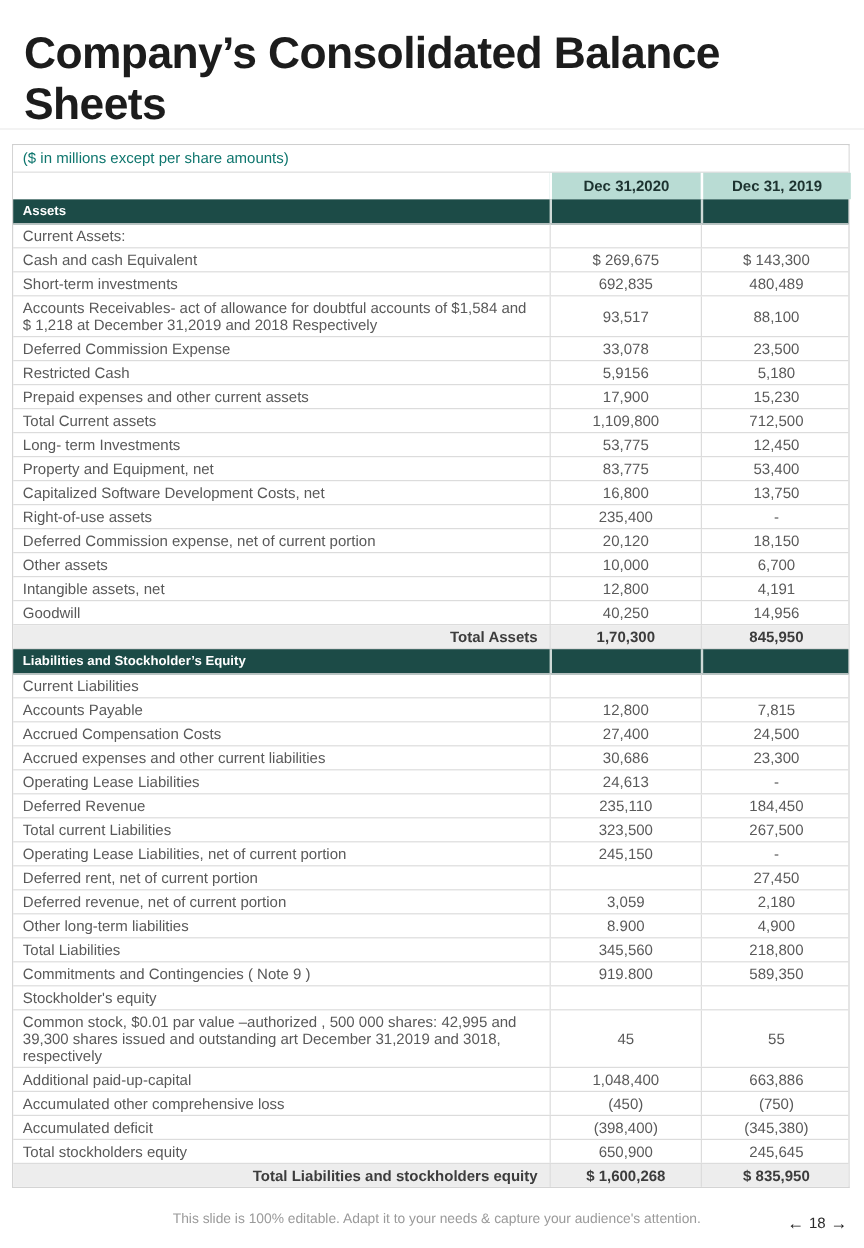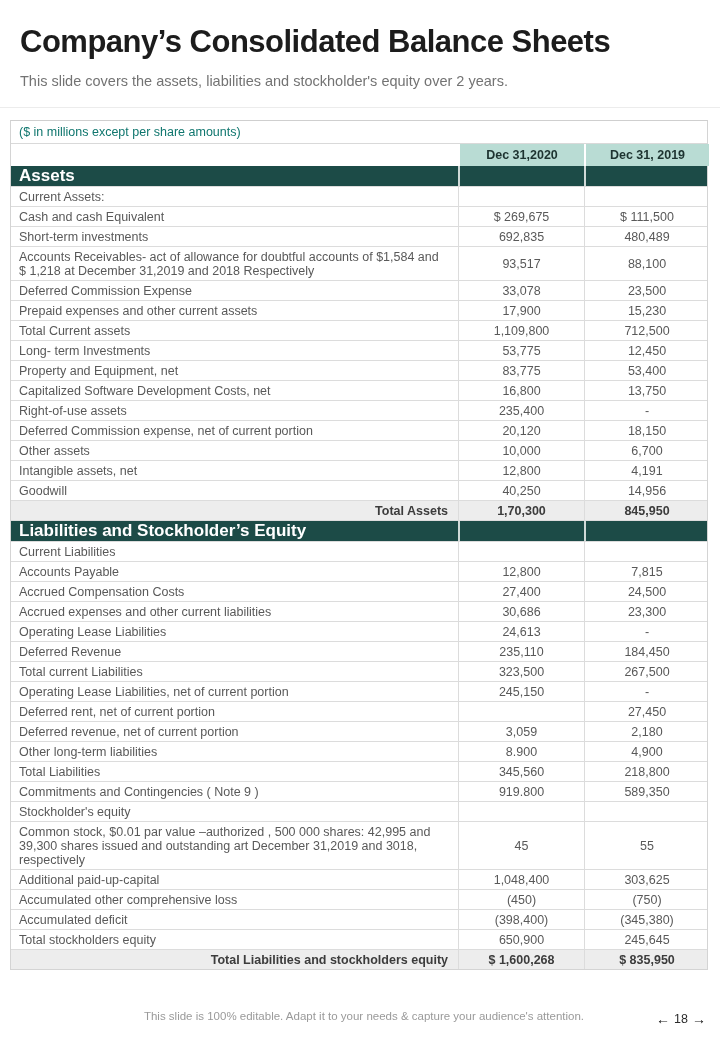--- a/index.html
+++ b/index.html
@@ -2,21 +2,21 @@
 <html><head>
 <meta charset="utf-8">
 <style>
   * { margin:0; padding:0; box-sizing:border-box; }
   html,body { width:720px; height:1040px; background:#ffffff;
     font-family:"Liberation Sans", sans-serif; position:relative; overflow:hidden; }
 
   .page { width:720px; height:1040px; position:relative; background:#fff; }
 
   .header { padding:24px 22px 0 20px; }
-  .title { font-size:31px; font-weight:bold; color:#1c1c1c; letter-spacing:-0.5px; }
+  .title { font-size:37px; font-weight:bold; color:#1c1c1c; letter-spacing:-0.5px; }
   .subtitle { margin-top:13px; font-size:14.5px; color:#737373; }
   .header-rule { position:absolute; left:0; top:107px; width:720px; height:1px; background:#ececec; }
 
   .balance-table { position:absolute; left:10px; top:120px; width:698px;
     border:1px solid #d4d4d4; border-top:1px solid #cfcfcf; background:#fff; }
 
   .units-row { height:23px; line-height:22px; padding-left:8px; font-size:12.5px;
     color:#0f766e; border-bottom:1px solid #d9d9d9; background:#fff; }
 
   .grid { display:grid; grid-template-columns:447px 126px 125px; }
@@ -28,21 +28,21 @@
     border-left:2px solid #ffffff; }
 
   .trow { border-bottom:1px solid #dcdcdc; }
   .trow:last-child { border-bottom:none; }
   .c { font-size:12.5px; line-height:14px; color:#595959; padding:2.5px 6px;
     display:flex; align-items:center; min-height:19px; }
   .c.label { padding-left:8px; padding-right:12px; }
   .c.val { justify-content:center; text-align:center; border-left:1px solid #dcdcdc; }
 
   .trow.section { background:#1c4b47; }
-  .trow.section .c { color:#ffffff; font-weight:bold; font-size:17px; min-height:20px; }
+  .trow.section .c { color:#ffffff; font-weight:bold; font-size:11px; min-height:20px; }
   .trow.section .c.val { border-left:2px solid #cfd9d7; }
 
   .trow.highlight { background:#ededed; }
   .trow.highlight .c { color:#3c3c3c; font-weight:bold; }
   .trow.highlight .c.label { justify-content:flex-end; text-align:center; padding-right:10px; }
 
   .footer { position:absolute; left:0; bottom:10px; width:720px; height:20px; }
   .footer-note { position:absolute; left:4px; width:720px; text-align:center;
     font-size:11.5px; color:#9a9a9a; }
   .page-nav { position:absolute; right:14px; top:1px; font-size:12.5px; color:#2b2b2b;
@@ -76,36 +76,41 @@
           <div class="c val"></div>
         </div>
         <div class="grid trow plain">
           <div class="c label">Current Assets:</div>
           <div class="c val"></div>
           <div class="c val"></div>
         </div>
         <div class="grid trow plain">
           <div class="c label">Cash and cash Equivalent</div>
           <div class="c val">$ 269,675</div>
-          <div class="c val">$ 111,500</div>
+          <div class="c val">$ 143,300</div>
         </div>
         <div class="grid trow plain">
           <div class="c label">Short-term investments</div>
           <div class="c val">692,835</div>
           <div class="c val">480,489</div>
         </div>
         <div class="grid trow plain">
           <div class="c label">Accounts Receivables-  act of allowance for doubtful accounts of $1,584 and $ 1,218 at December 31,2019 and 2018 Respectively</div>
           <div class="c val">93,517</div>
           <div class="c val">88,100</div>
         </div>
         <div class="grid trow plain">
           <div class="c label">Deferred Commission Expense</div>
           <div class="c val">33,078</div>
           <div class="c val">23,500</div>
+        </div>
+        <div class="grid trow plain">
+          <div class="c label">Restricted Cash</div>
+          <div class="c val">5,9156</div>
+          <div class="c val">5,180</div>
         </div>
         <div class="grid trow plain">
           <div class="c label">Prepaid expenses and other current assets</div>
           <div class="c val">17,900</div>
           <div class="c val">15,230</div>
         </div>
         <div class="grid trow plain">
           <div class="c label">Total Current assets</div>
           <div class="c val">1,109,800</div>
           <div class="c val">712,500</div>
@@ -231,21 +236,21 @@
           <div class="c val"></div>
         </div>
         <div class="grid trow plain">
           <div class="c label">Common stock, $0.01 par value –authorized , 500 000 shares: 42,995 and 39,300 shares issued and outstanding art December 31,2019 and 3018, respectively</div>
           <div class="c val">45</div>
           <div class="c val">55</div>
         </div>
         <div class="grid trow plain">
           <div class="c label">Additional paid-up-capital</div>
           <div class="c val">1,048,400</div>
-          <div class="c val">303,625</div>
+          <div class="c val">663,886</div>
         </div>
         <div class="grid trow plain">
           <div class="c label">Accumulated other comprehensive loss</div>
           <div class="c val">(450)</div>
           <div class="c val">(750)</div>
         </div>
         <div class="grid trow plain">
           <div class="c label">Accumulated deficit</div>
           <div class="c val">(398,400)</div>
           <div class="c val">(345,380)</div>

